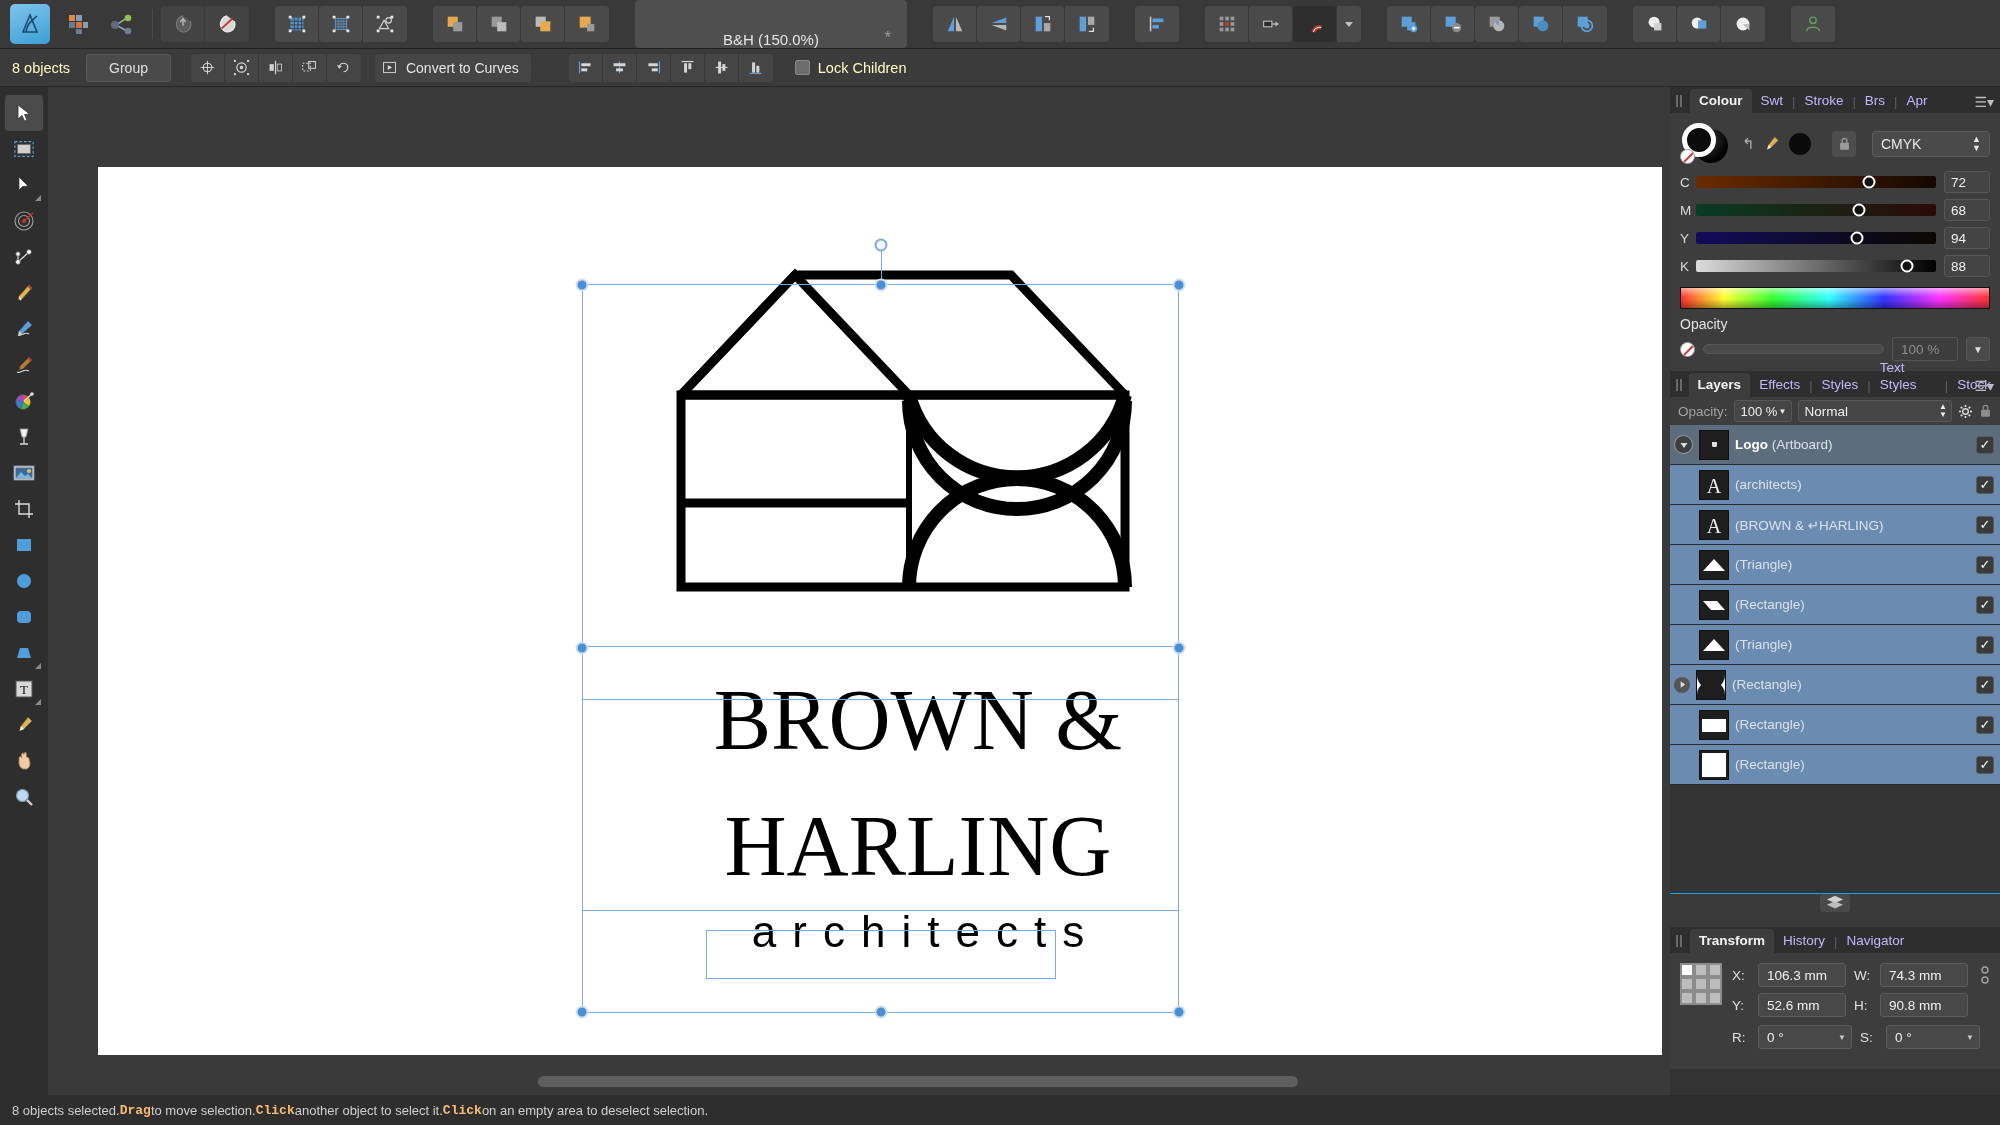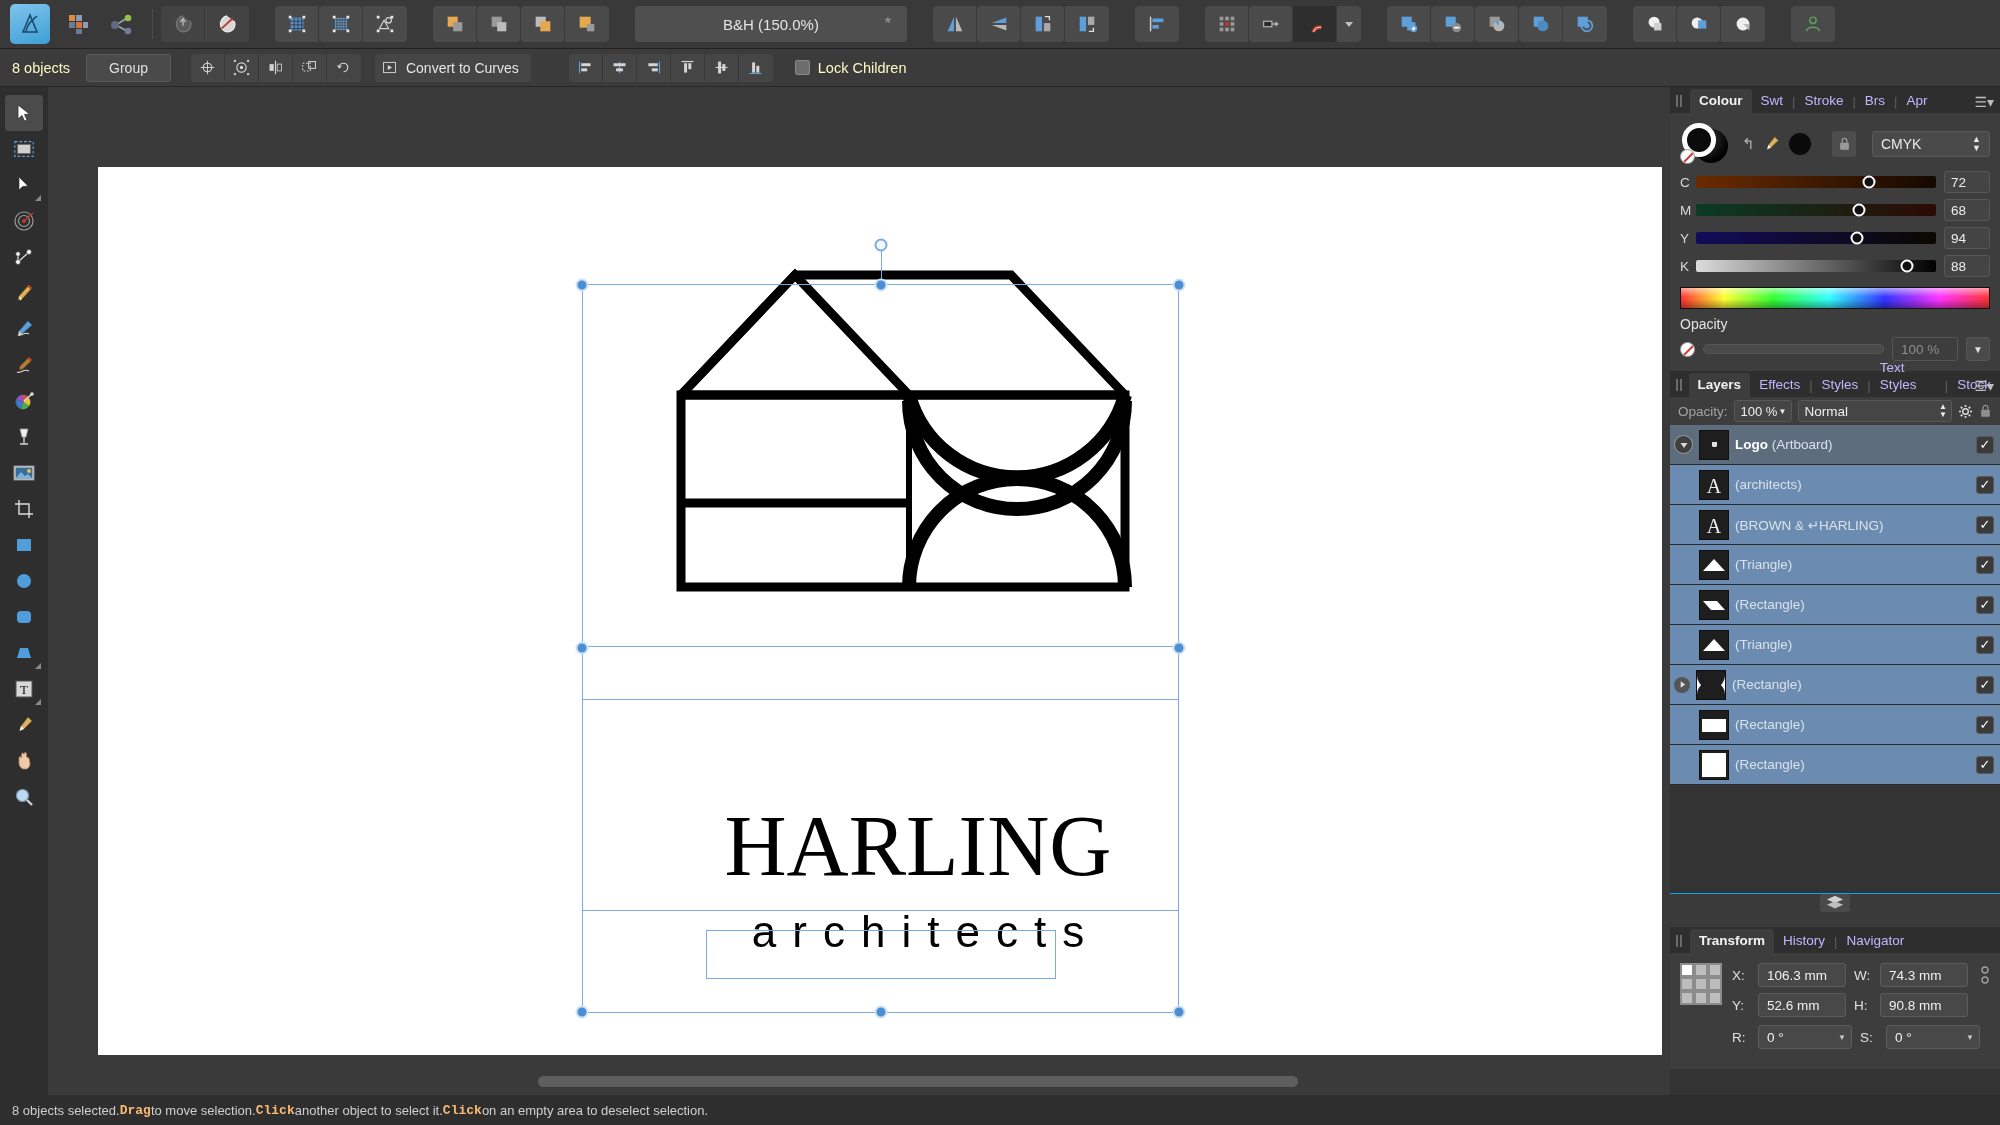--- a/index.html
+++ b/index.html
@@ -31,22 +31,22 @@
   .tb-btn.solo { border-radius: 4px; border-right: none; }
   .tb-btn.dim { background: #434343; }
   .tb-btn.active { background: #2e2e2e; }
   .tb-btn.flat { background: transparent; }
   .applogo {
     width: 40px; height: 40px; border-radius: 5px;
     background: linear-gradient(160deg,#7fc4ec,#3d9fd6); margin-right: 6px;
     display:flex;align-items:center;justify-content:center;
   }
   .doctitle {
-    width: 272px; height: 36px; background: #4f4f4f; border-radius: 4px;
-    display: flex; align-items: center; justify-content: center; position: relative;
+    width: 272px; height: 48px; background: #4f4f4f; border-radius: 4px;
+    display: flex; align-items: flex-end; justify-content: center; position: relative;
     color: #e4e4e4; font-size: 15px;
   }
   .doctitle .star { position: absolute; right: 16px; color: #9a9a9a; font-size: 17px; }
 
   
   .ctxbar {
     height: 38px; background: #3b3b3b; display: flex; align-items: center;
     padding: 0 12px; flex: 0 0 38px; border-bottom: 1px solid #262626;
   }
   .ctx-label { color: #fef9c3; font-size: 14.5px; margin-right: 16px; }
@@ -802,20 +802,22 @@
 
           <line x1="8" y1="248" x2="236" y2="248" stroke="#000" stroke-width="9"></line>
 
           <path d="M236 140 A112 112 0 0 0 452 140" fill="none" stroke="#000" stroke-width="14" transform="translate(0,0)"></path>
           <circle cx="344" cy="140" r="108" fill="none" stroke="#000" stroke-width="14" clip-path="inset(0 0 50% 0)" style="display:none"></circle>
           <path d="M236 146 A108 108 0 0 0 452 146" fill="none" stroke="#000" stroke-width="14"></path>
 
           <path d="M236 332 A108 108 0 0 1 452 332" fill="none" stroke="#000" stroke-width="14"></path>
         </svg>
 
+        <div class="art" style="left:520px; top:510px; width:600px; text-align:center;
+                    font-family:'Liberation Serif', serif; font-size:86px; color:#000; line-height:1.0;">BROWN &amp;</div>
         <div class="art" style="left:520px; top:636px; width:600px; text-align:center;
                     font-family:'Liberation Serif', serif; font-size:86px; color:#000; line-height:1.0;">HARLING</div>
         <div class="art" style="left:520px; top:740px; width:600px; text-align:center;
                     font-family:Liberation Sans, sans-serif; font-size:44px; color:#000;
                     letter-spacing:16px; text-indent:16px;">architects</div>
 
         <div class="selbox" style="left:484px; top:117px; width:597px; height:729px;"></div>
         <div class="selbox" style="left:484px; top:532px; width:597px; height:212px;"></div>
         <div class="selbox" style="left:608px; top:763px; width:350px; height:49px;"></div>
         <div class="selline" style="left:484px; top:479px; width:597px; height:1px;"></div>

